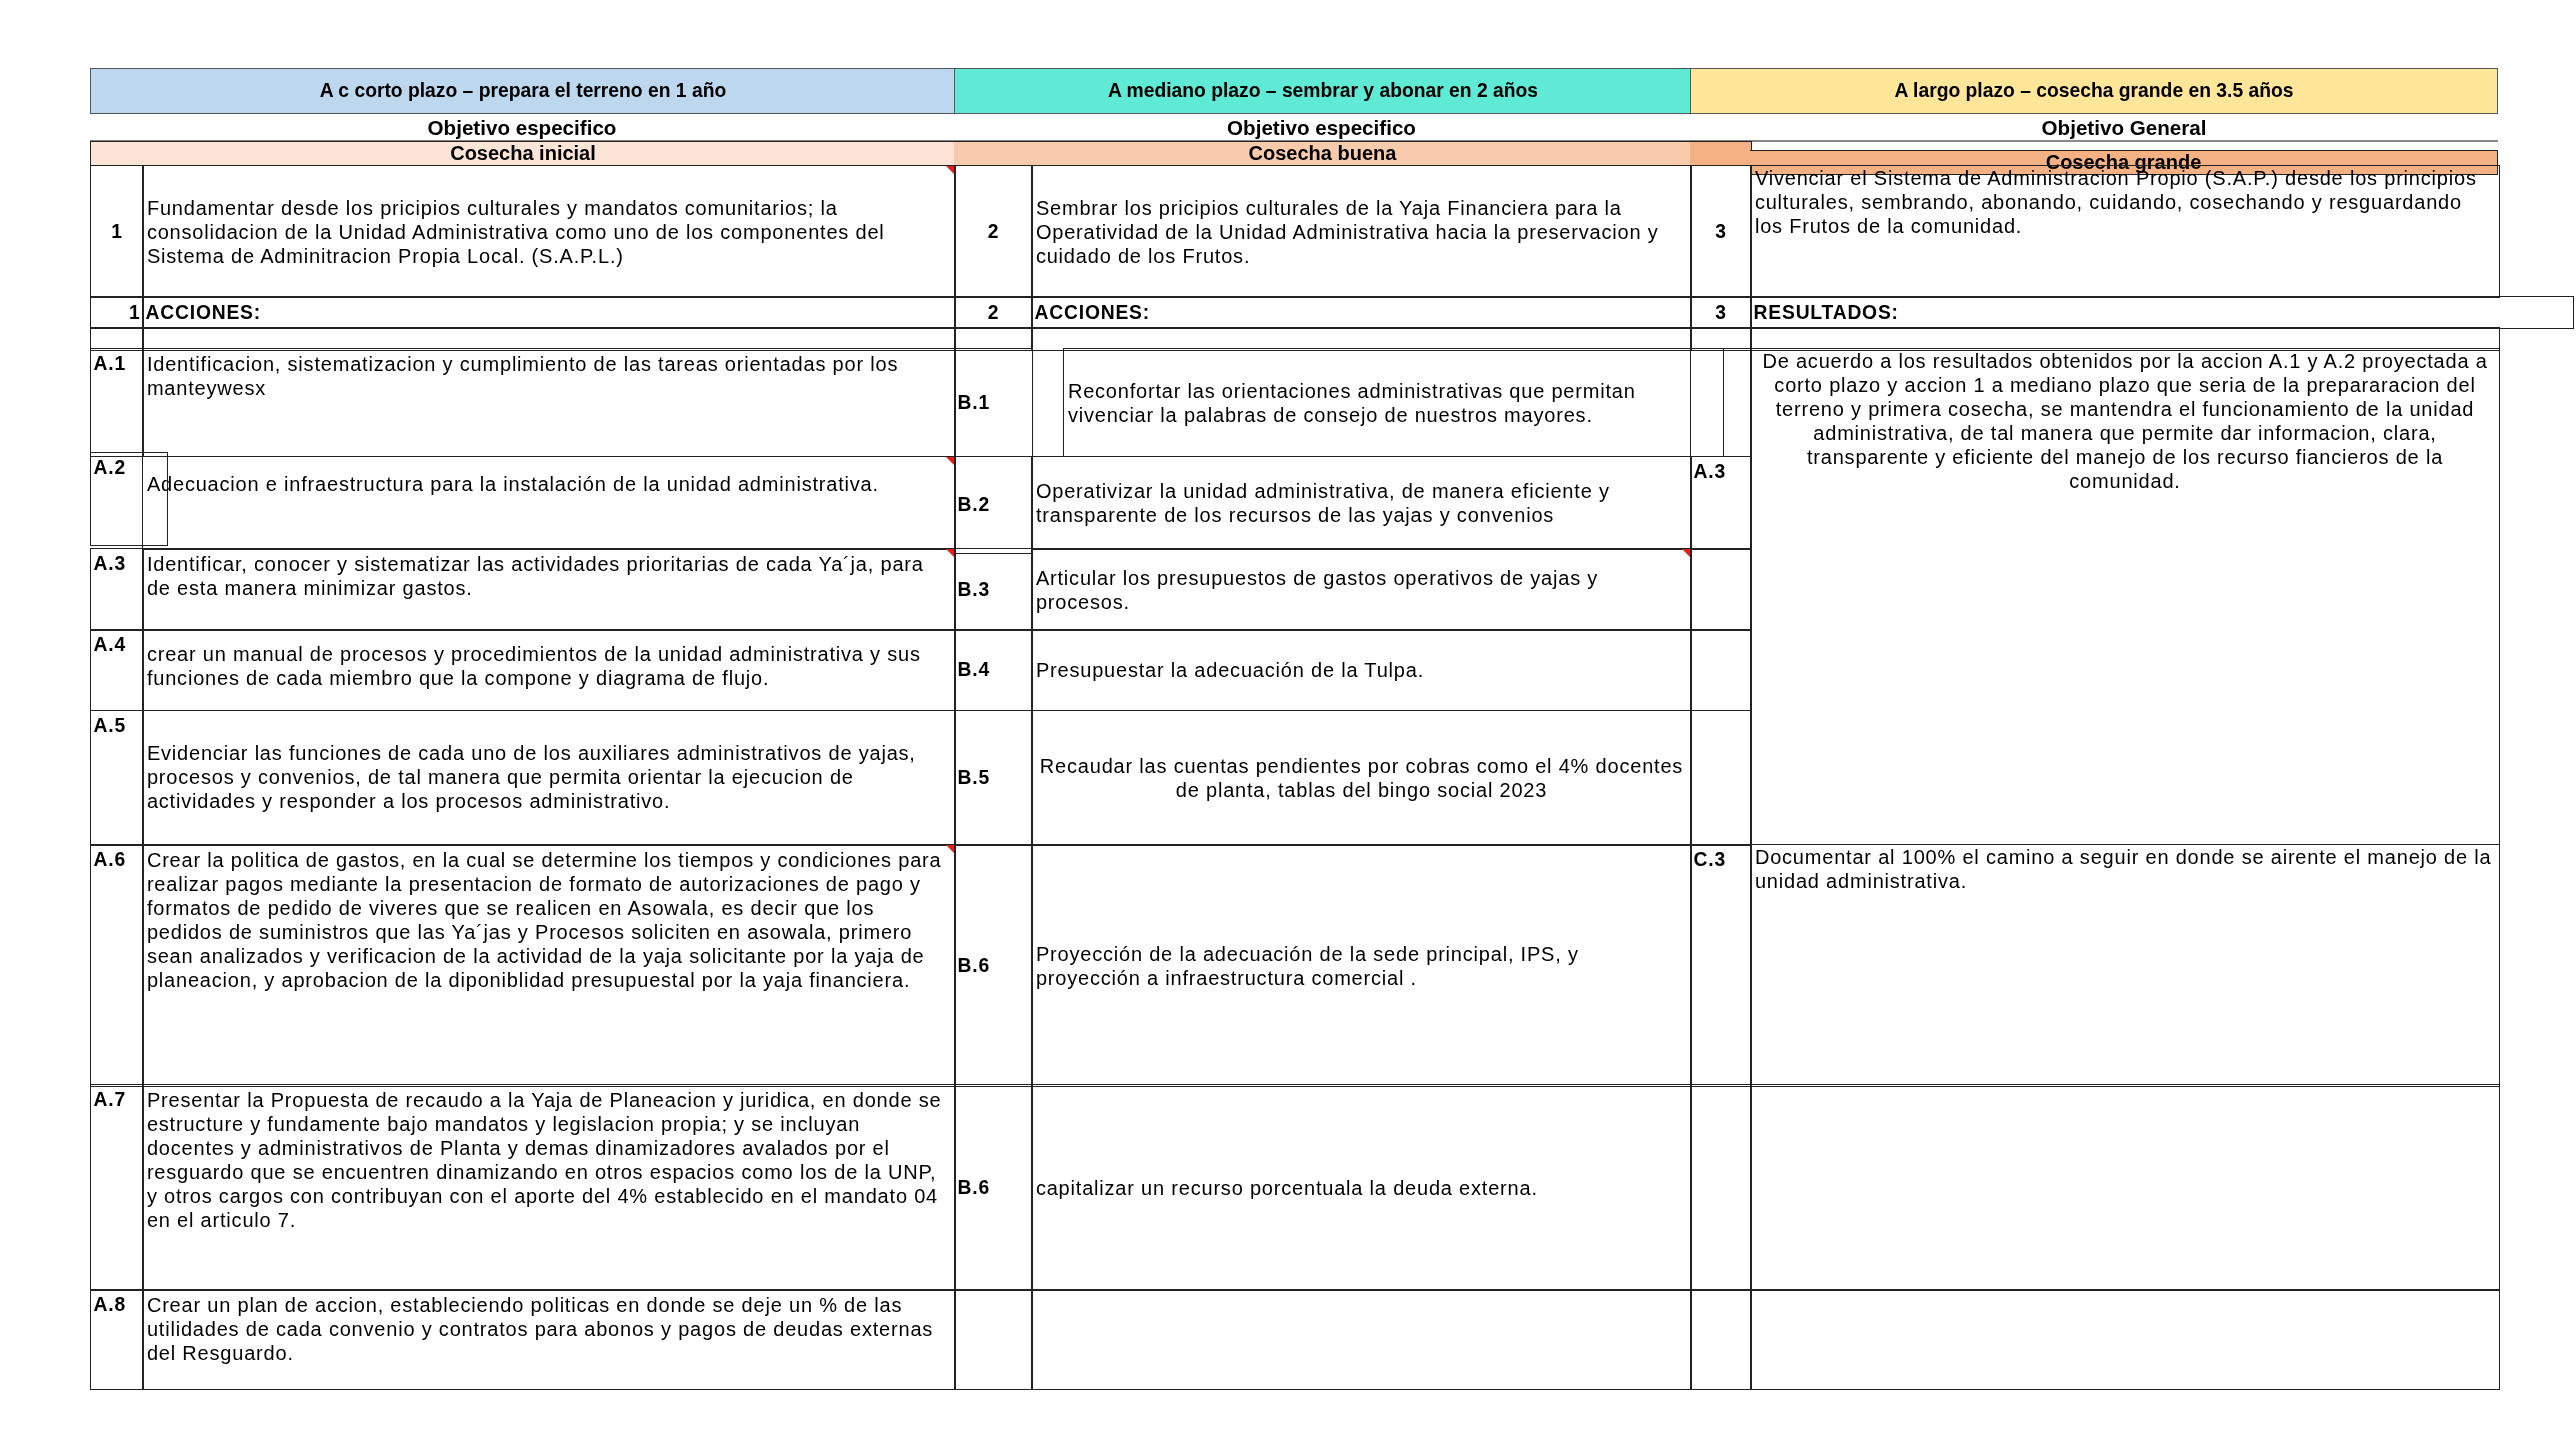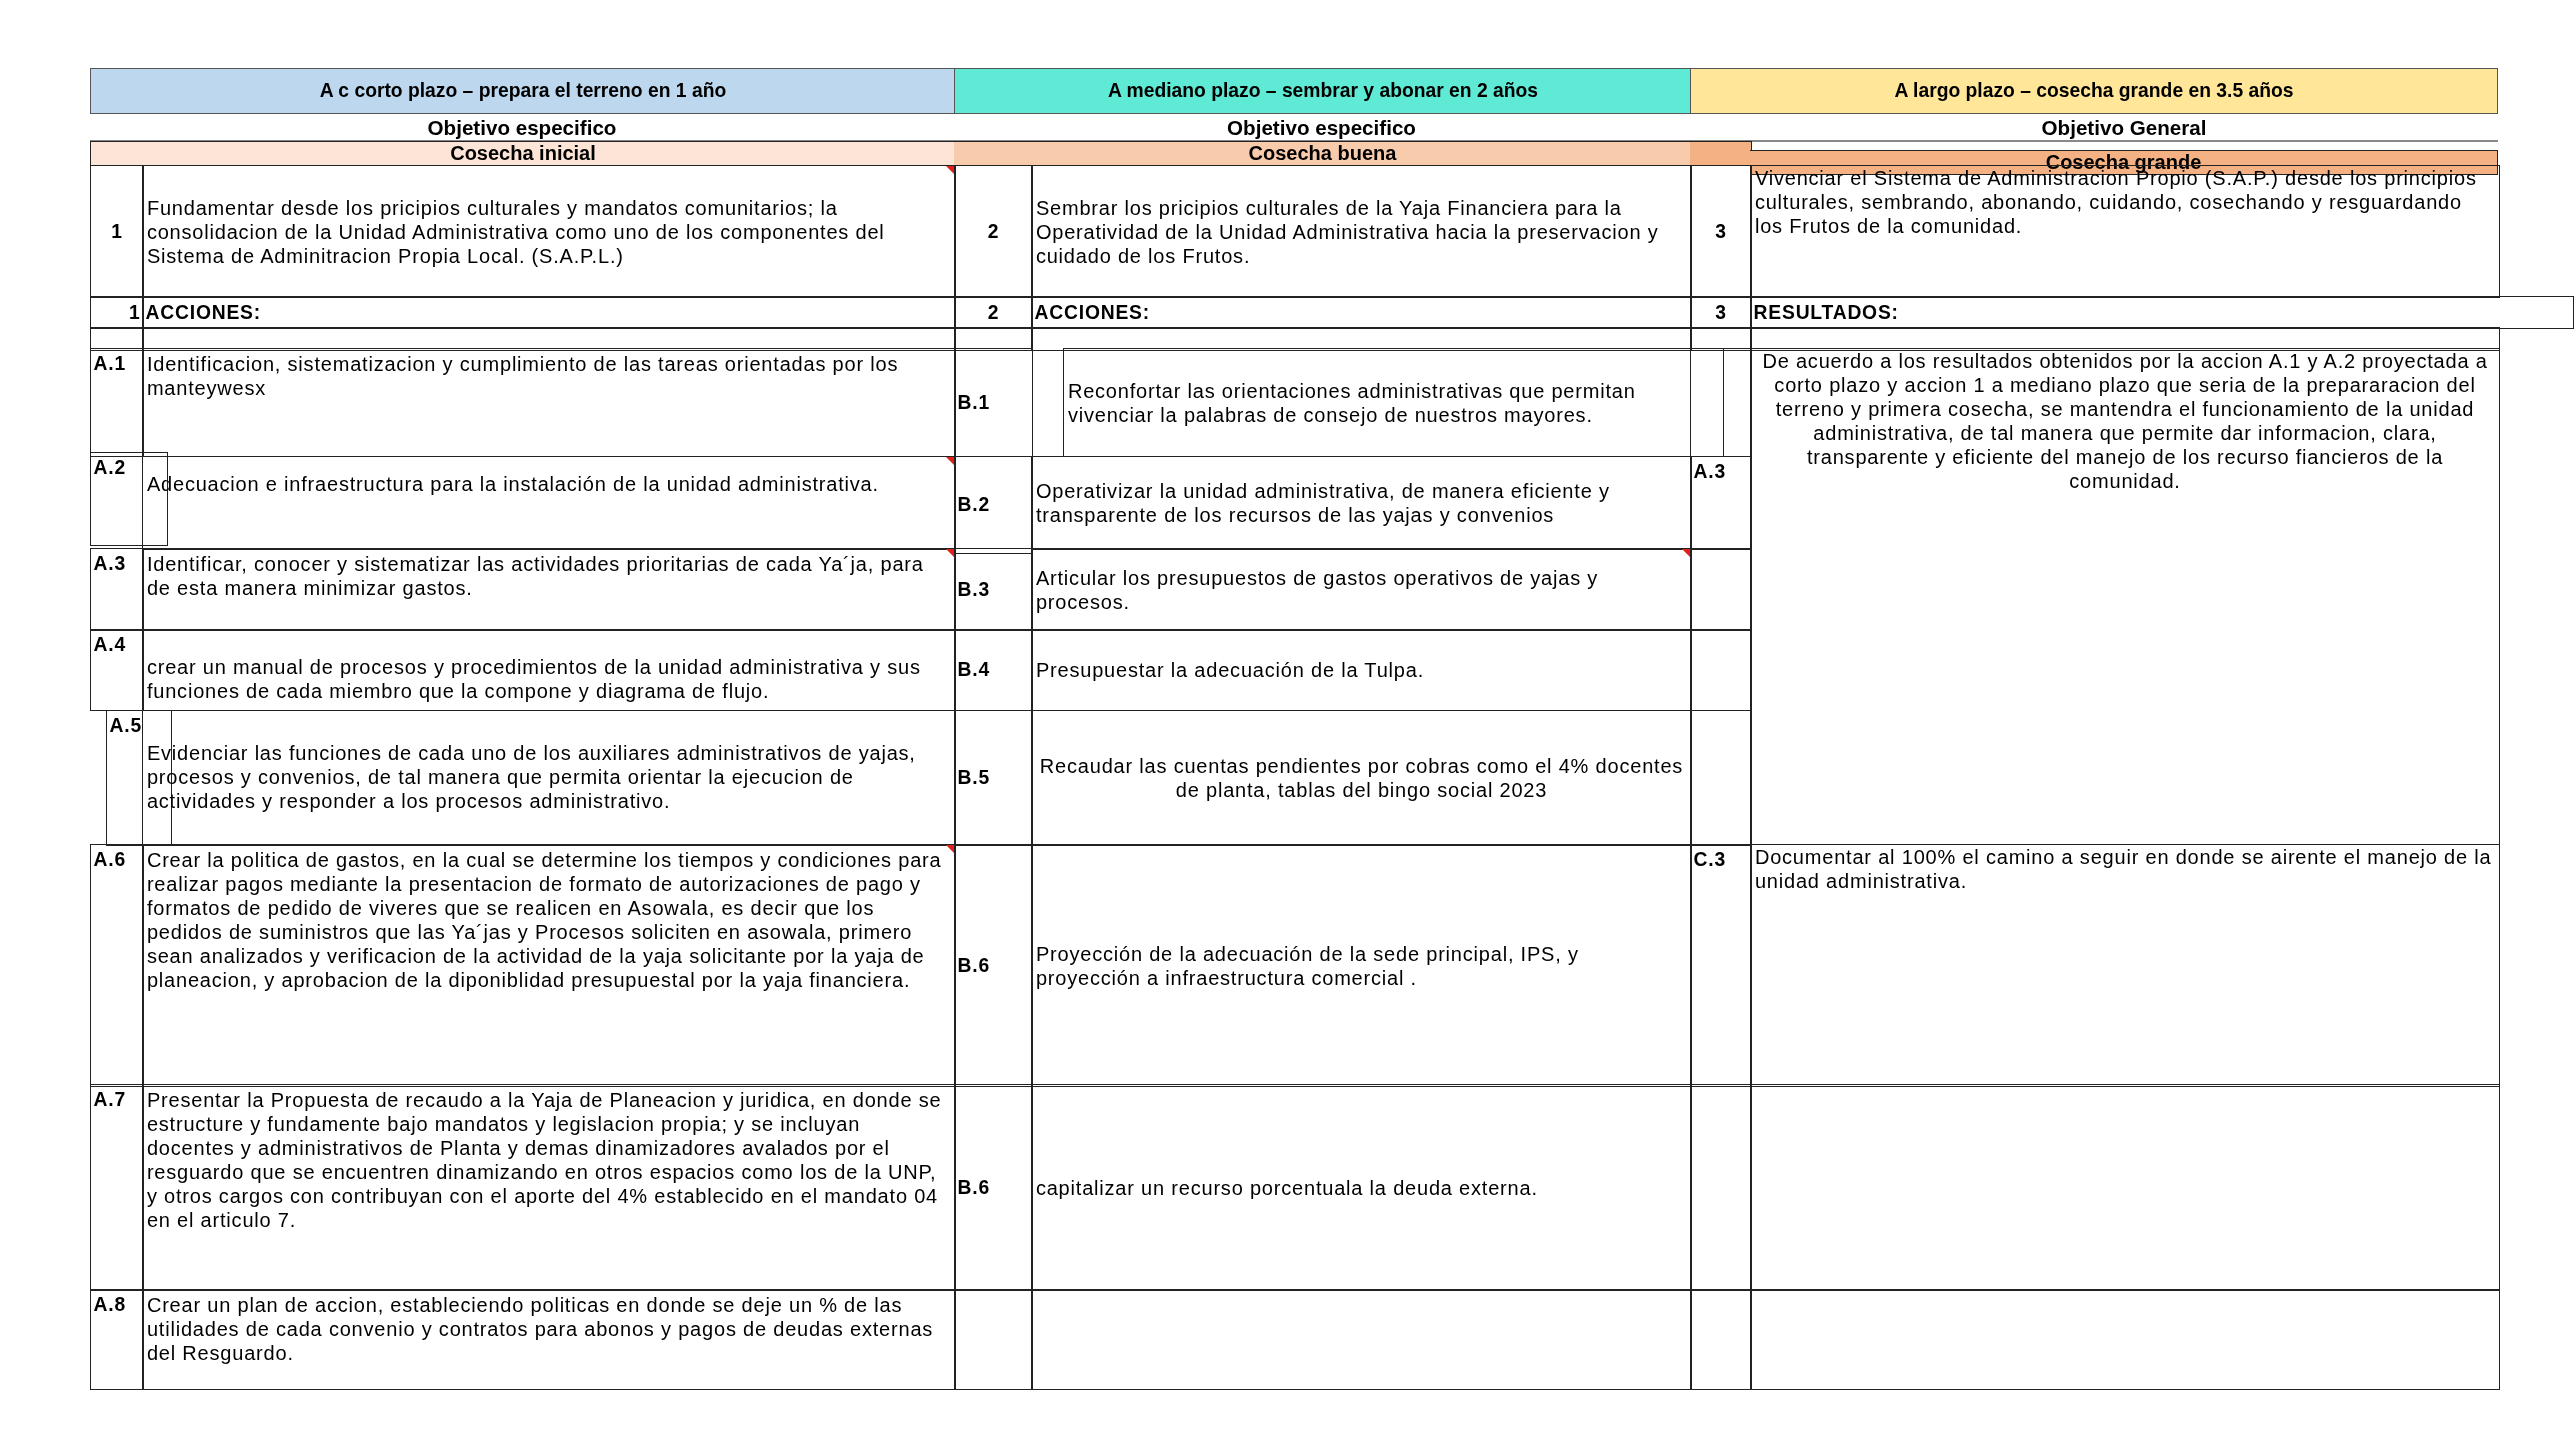--- a/index.html
+++ b/index.html
@@ -56,22 +56,22 @@
     <div class="abs cell " style="left: 1031px; width: 661px; top: 327px; height: 24px;"></div>
     <div class="abs cell " style="left: 1690px; width: 62px; top: 327px; height: 24px;"></div>
     <div class="abs cell " style="left: 1750px; width: 750px; top: 327px; height: 24px;"></div>
     <div class="abs cell lbl top" style="left: 90px; width: 54px; top: 348px; height: 109px;">A.1</div>
     <div class="abs cell txt top" style="left: 142px; width: 814px; top: 348px; height: 109px; padding-top: 2.6px;">Identificacion, sistematizacion y cumplimiento de las tareas orientadas por los manteywesx</div>
     <div class="abs cell lbl top" style="left: 90px; width: 78px; top: 452px; height: 94px;">A.2</div>
     <div class="abs cell txt top" style="left: 142px; width: 814px; top: 456px; height: 94px; padding-top: 15px;">Adecuacion e infraestructura para la instalación de la unidad administrativa.<span class="tri"></span></div>
     <div class="abs cell lbl top" style="left: 90px; width: 54px; top: 548px; height: 83px;">A.3</div>
     <div class="abs cell txt top" style="left: 142px; width: 814px; top: 548px; height: 83px; padding-top: 2.6px;">Identificar, conocer y sistematizar las actividades prioritarias de cada Ya´ja, para de esta manera minimizar gastos.<span class="tri"></span></div>
     <div class="abs cell lbl top" style="left: 90px; width: 54px; top: 629px; height: 82px;">A.4</div>
-    <div class="abs cell txt top" style="left: 142px; width: 814px; top: 629px; height: 82px; padding-top: 25px;">crear un manual de procesos y procedimientos de la unidad administrativa y sus funciones de cada miembro que la  compone y diagrama de flujo.</div>
-    <div class="abs cell lbl top" style="left: 106px; width: 66px; top: 710px; height: 136px;">A.5</div>
+    <div class="abs cell txt top" style="left: 142px; width: 814px; top: 629px; height: 82px; padding-top: 12px;">crear un manual de procesos y procedimientos de la unidad administrativa y sus funciones de cada miembro que la  compone y diagrama de flujo.</div>
+    <div class="abs cell lbl top" style="left: 90px; width: 54px; top: 710px; height: 136px;">A.5</div>
     <div class="abs cell txt top" style="left: 142px; width: 814px; top: 710px; height: 136px; padding-top: 30px;">Evidenciar las funciones de cada uno de los auxiliares administrativos de yajas, procesos y convenios, de tal manera que permita orientar la ejecucion de actividades y responder a los procesos administrativo.</div>
     <div class="abs cell lbl top" style="left: 90px; width: 54px; top: 844px; height: 243px;">A.6</div>
     <div class="abs cell txt top" style="left: 142px; width: 814px; top: 844px; height: 243px; padding-top: 2.6px;">Crear la politica de gastos, en la cual se determine los tiempos y condiciones para realizar pagos mediante la presentacion de formato de autorizaciones de pago y formatos  de pedido de viveres que se realicen en Asowala, es decir que los pedidos de suministros que las Ya´jas y Procesos soliciten en asowala, primero sean analizados y verificacion de la actividad de la yaja solicitante por la yaja de planeacion, y aprobacion de la diponiblidad presupuestal por la yaja financiera.<span class="tri"></span></div>
     <div class="abs cell lbl top" style="left: 90px; width: 54px; top: 1084px; height: 207px;">A.7</div>
     <div class="abs cell txt top" style="left: 142px; width: 814px; top: 1084px; height: 207px; padding-top: 2.6px;">Presentar la Propuesta de recaudo a la Yaja de Planeacion y juridica, en donde se estructure y fundamente bajo mandatos y legislacion propia; y se incluyan docentes y administrativos de Planta  y demas dinamizadores avalados por el resguardo que se encuentren dinamizando en otros espacios como los de la UNP, y otros cargos con contribuyan con el aporte del 4% establecido en el mandato 04 en el articulo 7.</div>
     <div class="abs cell lbl top" style="left: 90px; width: 54px; top: 1289px; height: 101px;">A.8</div>
     <div class="abs cell txt top" style="left: 142px; width: 814px; top: 1289px; height: 101px; padding-top: 2.6px;">Crear un plan de accion, estableciendo politicas en donde se deje un % de las utilidades de cada convenio y contratos para abonos y pagos de deudas externas del Resguardo.</div>
     <div class="abs cell lbl mid" style="left: 954px; width: 79px; top: 348px; height: 109px;">B.1</div>
     <div class="abs cell txt mid" style="left: 1063px; width: 661px; top: 348px; height: 109px;">Reconfortar las orientaciones administrativas que permitan vivenciar la palabras de consejo de nuestros mayores.</div>
     <div class="abs cell lbl mid" style="left: 954px; width: 79px; top: 456px; height: 98px;">B.2</div>

